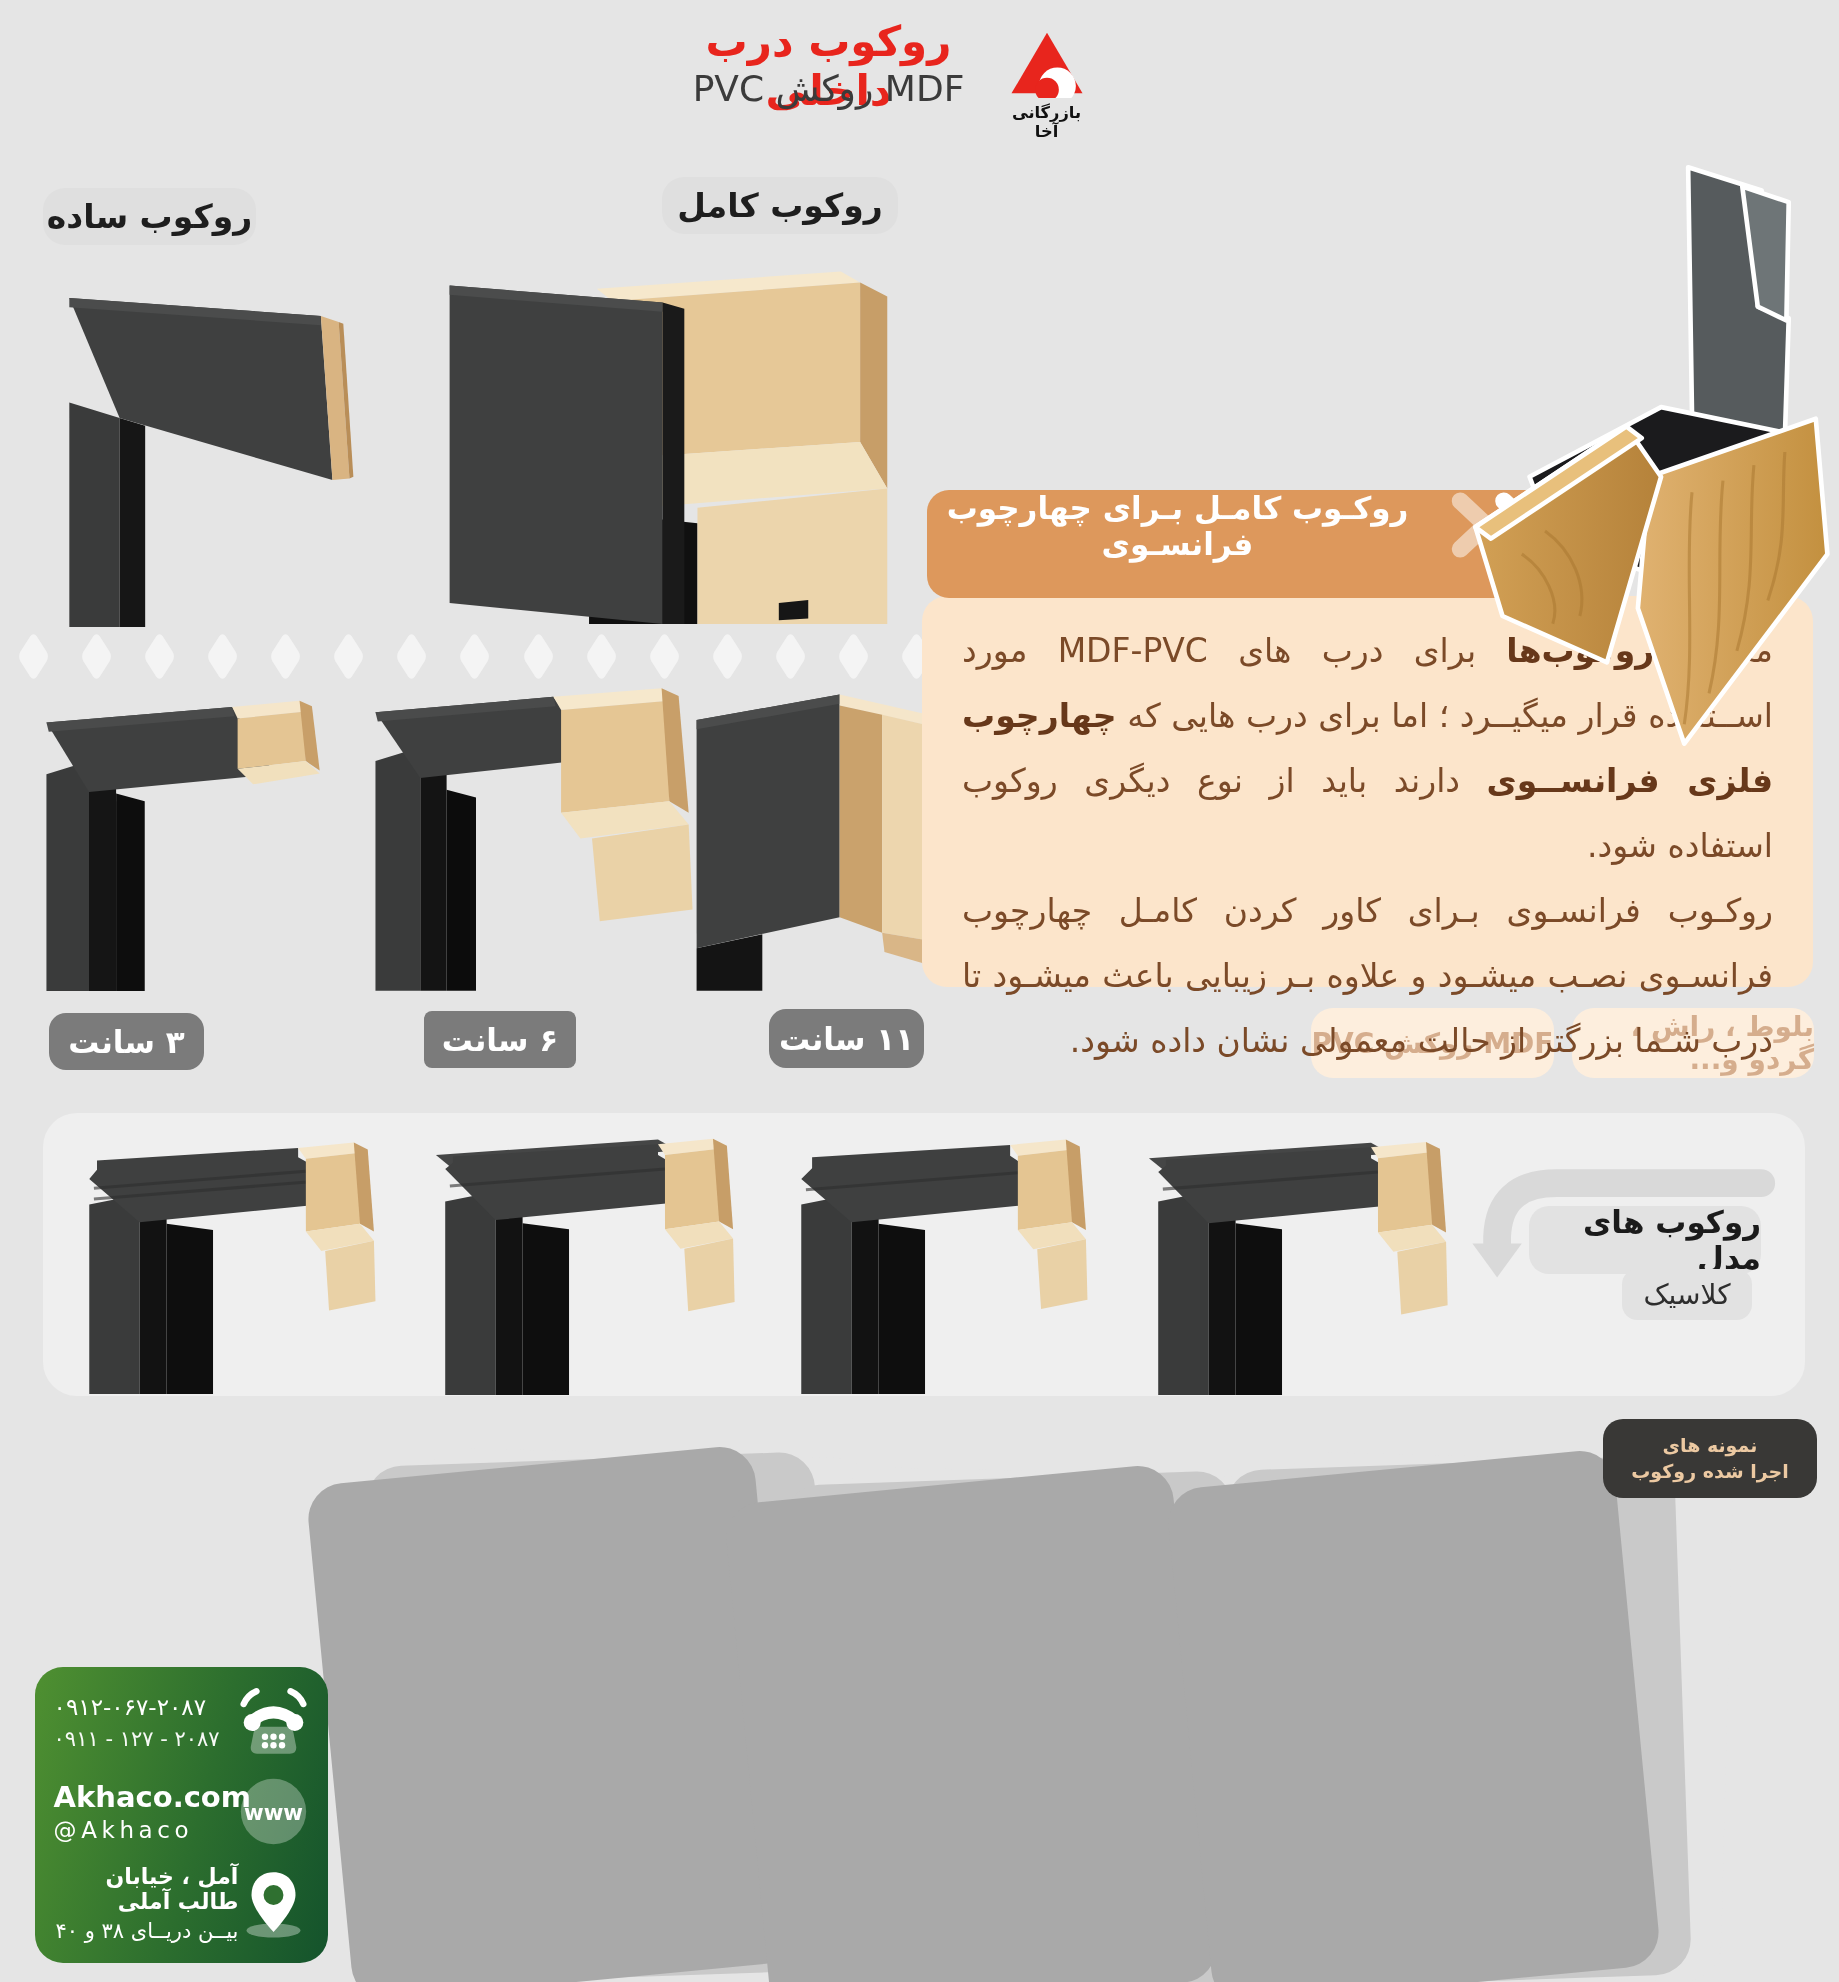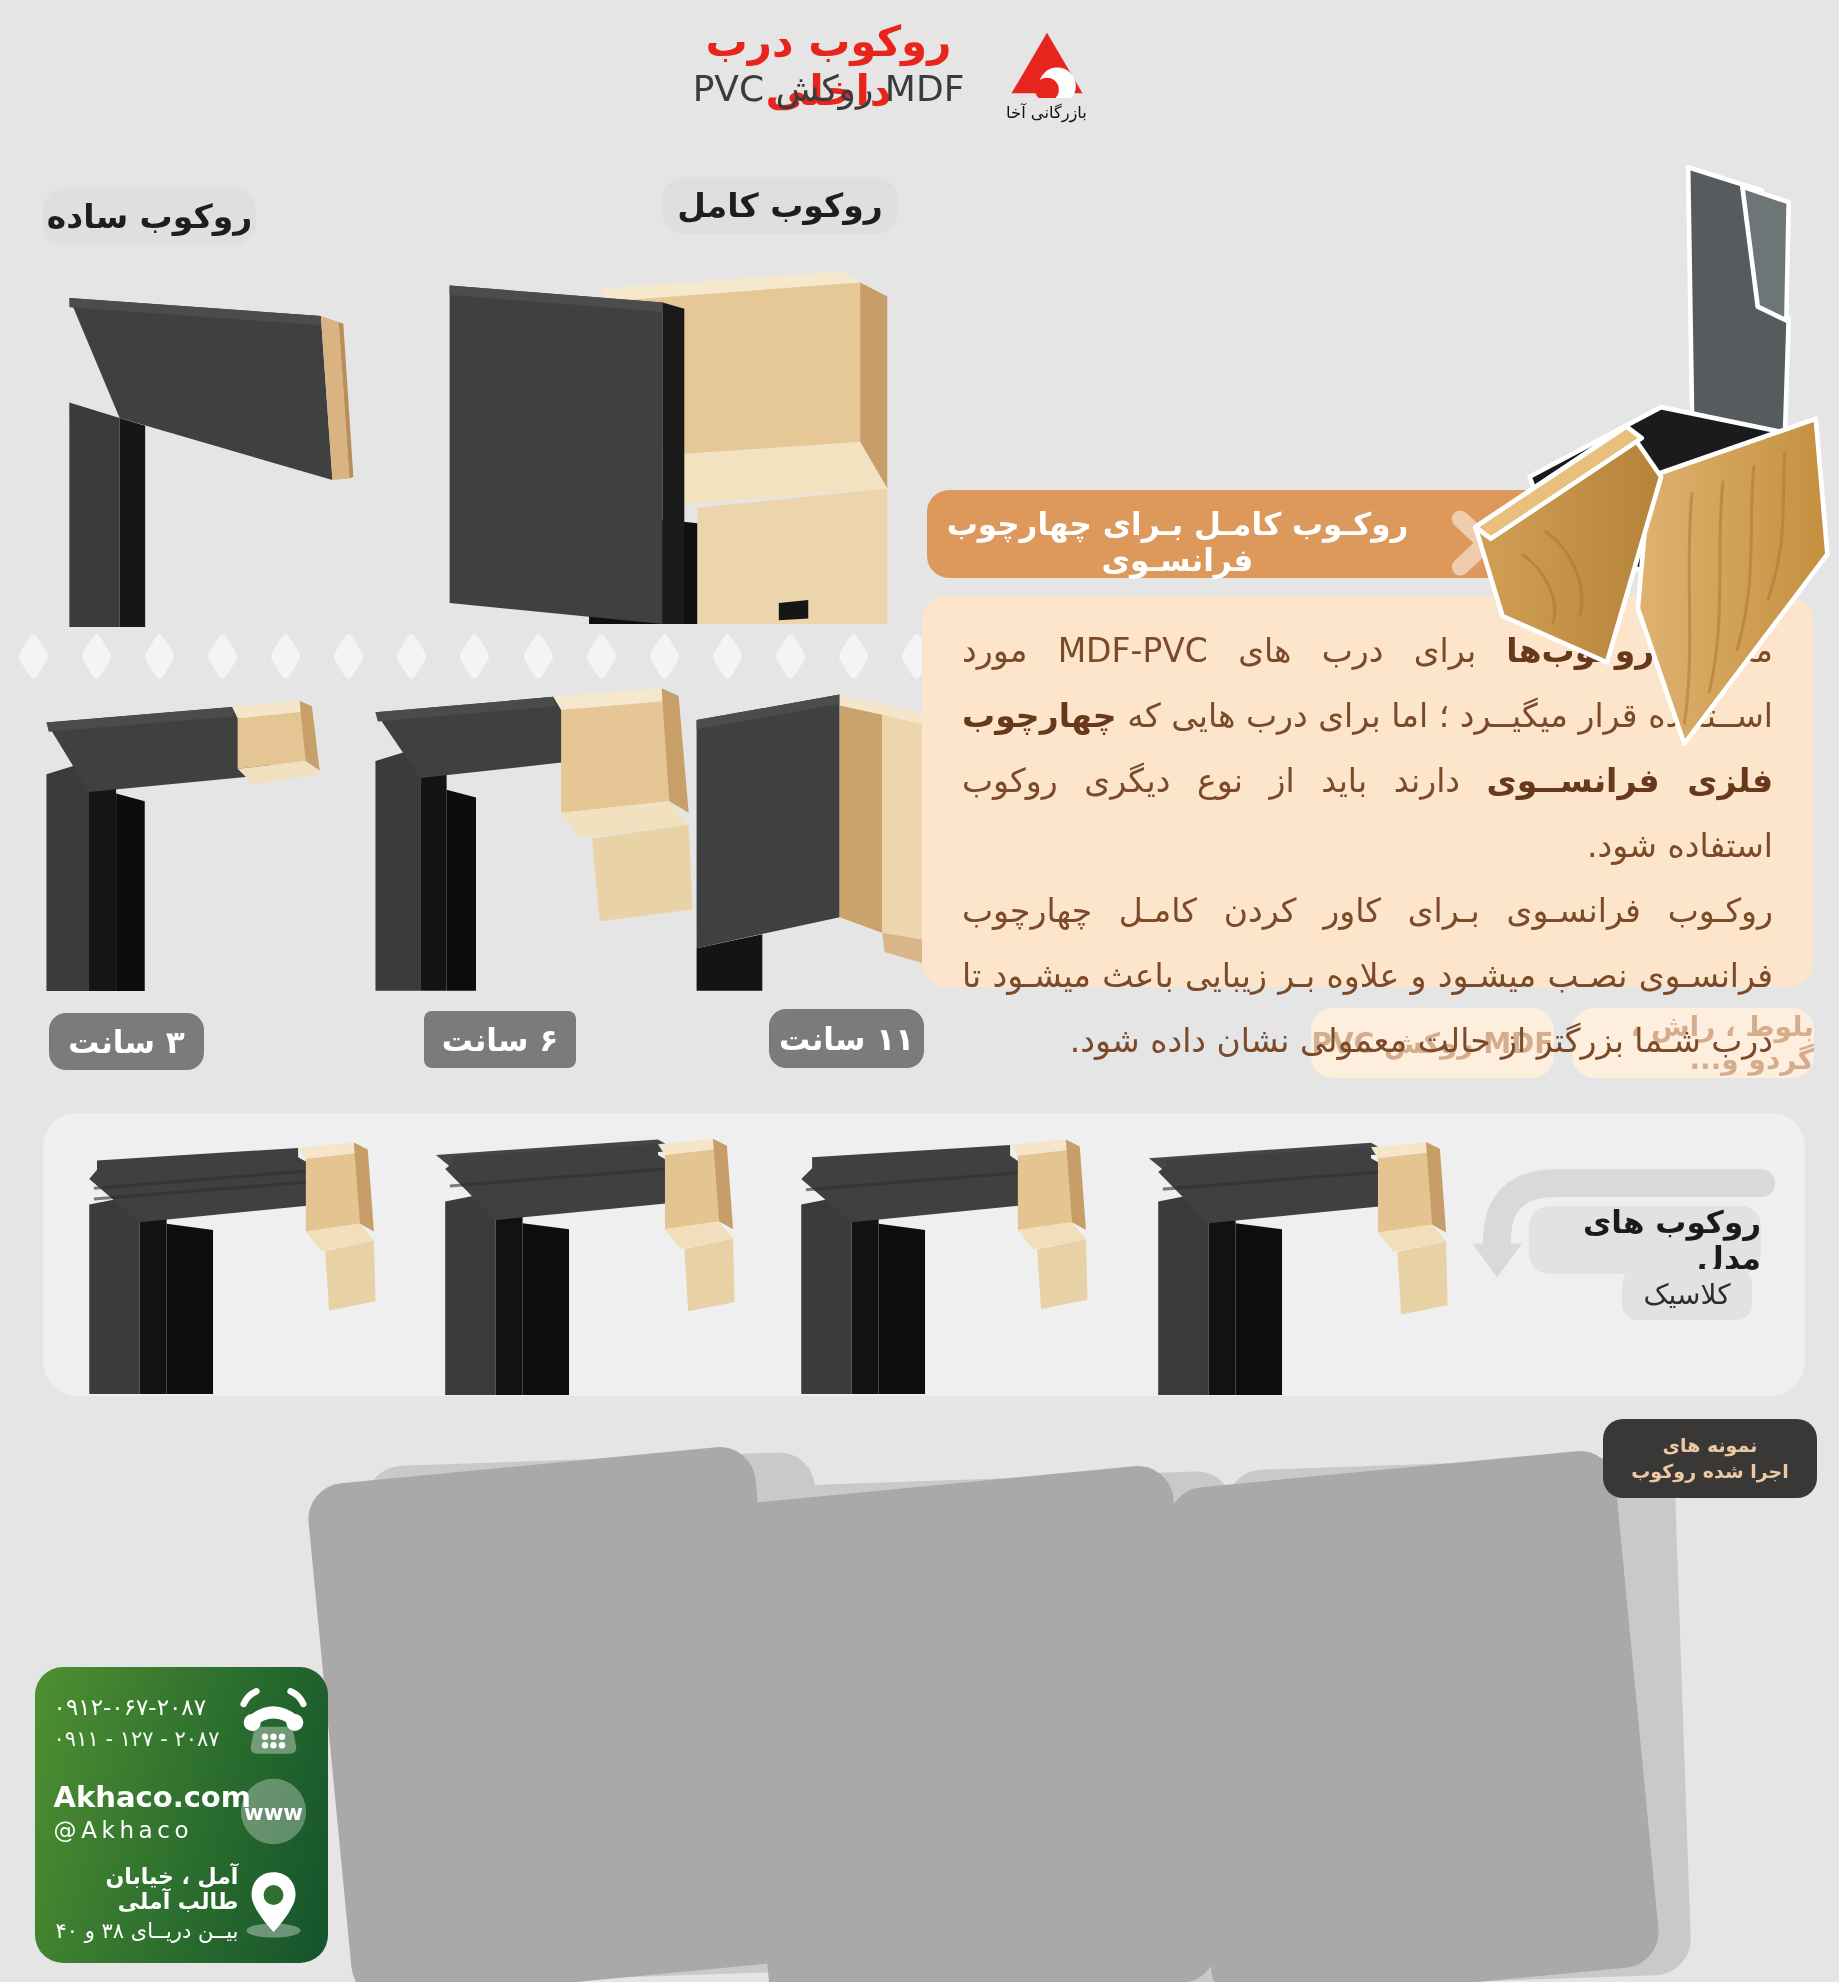--- a/index.html
+++ b/index.html
@@ -3,38 +3,38 @@
 <meta charset="utf-8">
 <style>
   html,body{margin:0;padding:0;background:#ffffff;}
   .page{position:relative;width:1839px;height:1983px;background:#e5e5e5;overflow:hidden;
         font-family:"DejaVu Sans","Liberation Sans",sans-serif;}
   .abs{position:absolute;}
   
   .title{right:844px;top:17px;width:333px;text-align:center;font-size:42px;font-weight:bold;color:#e8251d;direction:rtl;}
   .subtitle{right:844px;top:68px;width:333px;text-align:center;font-size:36px;color:#3b3b3b;direction:rtl;}
   .logo{left:1001px;top:31px;width:91px;text-align:center;}
-  .logo-caption{font-size:16.3px;font-weight:normal;color:#111;margin-top:1.5px;direction:rtl;}
+  .logo-caption{font-size:16.3px;font-weight:bold;color:#111;margin-top:1.5px;direction:rtl;}
   
   .gpill{background:#dfdfdf;border-radius:22px;color:#1e1e1e;font-weight:bold;font-size:33px;
          display:flex;align-items:center;justify-content:center;direction:rtl;}
   .pill-simple{left:43px;top:188px;width:213px;height:57px;}
   .pill-full{left:662px;top:177px;width:236px;height:57px;}
   
   .spill{background:#7b7b7b;border-radius:17px;color:#fff;font-weight:bold;font-size:31px;
          display:flex;align-items:center;justify-content:center;direction:rtl;}
   .spill-3{left:49px;top:1013px;width:155px;height:57px;}
   .spill-6{left:424px;top:1011px;width:152px;height:57px;border-radius:8px;}
   .spill-11{left:769px;top:1009px;width:155px;height:59px;}
   
   .divider{left:22px;top:637px;width:906px;height:39px;display:flex;justify-content:space-between;align-items:center;}
   .diamond{width:23px;height:23px;background:#f4f4f4;border-radius:4.6px;transform:scaleY(1.55) rotate(45deg);}
   
-  .banner{left:927px;top:490px;width:664px;height:88px;background:#dd985c;border-radius:22px;
-          display:flex;align-items:flex-end;z-index:2;}
+  .banner{left:927px;top:490px;width:664px;height:108px;background:#dd985c;border-radius:22px;
+          display:flex;align-items:flex-start;z-index:2;}
   .banner-text{flex:1;text-align:center;color:#fff;font-weight:bold;font-size:31px;direction:rtl;padding-right:23px;}
   .banner-chevrons{width:97px;height:70px;margin-right:43px;flex:0 0 auto;}
   
   .parabox{left:922px;top:596px;width:891px;height:391px;background:#fce5cb;border-radius:25px;
            box-sizing:border-box;padding:22px 40px;z-index:1;}
   .parabox p{margin:0;direction:rtl;text-align:justify;font-size:33px;line-height:65px;color:#7b4a28;}
   .parabox b{color:#67381a;}
   
   .mpill{background:#fdeedd;border-radius:22px;color:#d5ad8d;font-weight:bold;font-size:28px;
          display:flex;align-items:center;justify-content:center;direction:rtl;}

